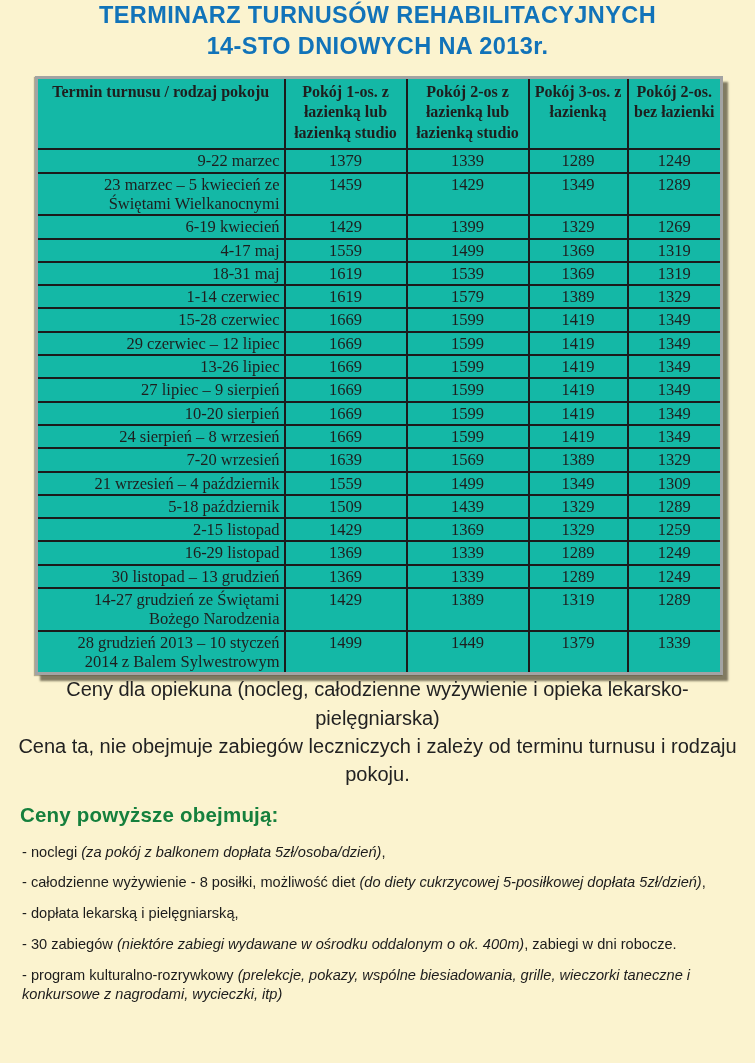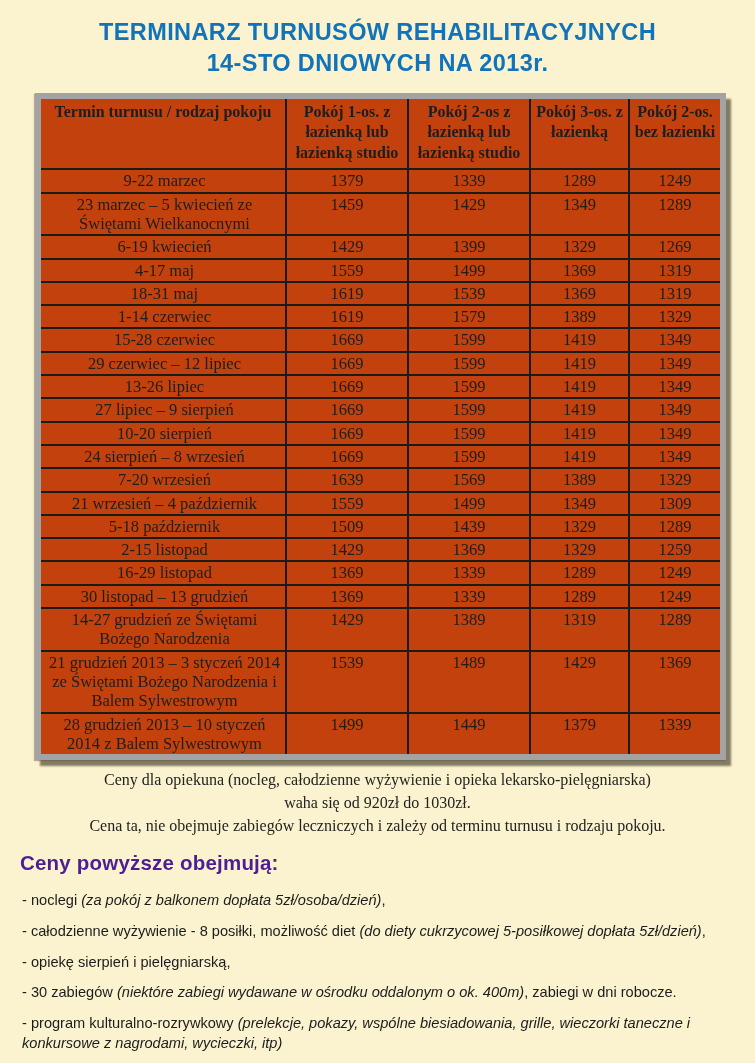--- a/index.html
+++ b/index.html
@@ -7,72 +7,71 @@
     width:755px;height:1063px;
     background:#fbf3cf;
     font-family:"Liberation Sans",sans-serif;
     color:#1e1e1e;
     overflow:hidden;
   }
   .page{width:755px;height:1063px;position:relative;}
 
   
   .title{
-    padding-top:17px;
     text-align:center;
     color:#1173b9;
     font-weight:bold;
     font-size:23.5px;
     line-height:1.34;
     letter-spacing:.4px;
   }
 
   
   .tbl-wrap{
     margin:13px auto 0 auto;
     width:685px;
   }
   table{
     width:685px;
     table-layout:fixed;
     border-collapse:collapse;
-    background:#c2410c;
-    border:6px solid #a3a3a3;
+    background:#14b8a6;
+    border:3px solid #a3a3a3;
     box-shadow:5px 6px 2px rgba(95,88,66,.78), -1px 1px 1px rgba(95,88,66,.45);
   }
   th,td{border:2px solid #1b1b1b;overflow:hidden;}
   th{
     font-family:"Liberation Serif",serif;
     font-weight:bold;
     font-size:16px;
     line-height:1.28;
     text-align:center;
     vertical-align:top;
     padding:3px 3px 5px 3px;
   }
   td{
     font-family:"Liberation Serif",serif;
     font-size:16.5px;
     line-height:1.17;
     vertical-align:top;
     padding:1px 4px;
   }
-  td.term{text-align:center;padding-left:7px;border-radius:6px;}
+  td.term{text-align:right;padding-left:7px;border-radius:6px;}
   td.price{text-align:center;}
 
   
-  .notes{margin-top:9px;text-align:center;font-size:16px;line-height:1.42;color:#222;font-family:Liberation Serif, serif;}
+  .notes{text-align:center;font-size:20px;line-height:1.42;color:#222;}
   .notes div{padding:0 10px;}
 
   
   .includes-heading{
     margin:14px 0 16px 20px;
     font-size:20.5px;
     font-weight:bold;
-    color:#4c1d95;
+    color:#15803d;
     letter-spacing:.2px;
   }
   ul.includes{
     list-style:none;
     margin:6px 0 0 0;
     padding:0 14px 0 22px;
   }
   ul.includes li{
     font-size:14.6px;
     line-height:1.35;
@@ -257,52 +256,44 @@
     </tr>
 
     <tr>
       <td class="term">14-27 grudzień ze Świętami Bożego Narodzenia</td>
       <td class="price">1429</td>
       <td class="price">1389</td>
       <td class="price">1319</td>
       <td class="price">1289</td>
     </tr>
 
-    <tr>
-      <td class="term">21 grudzień 2013 – 3 styczeń 2014 ze Świętami Bożego Narodzenia i Balem Sylwestrowym</td>
-      <td class="price">1539</td>
-      <td class="price">1489</td>
-      <td class="price">1429</td>
-      <td class="price">1369</td>
-    </tr>
 
     <tr>
       <td class="term">28 grudzień 2013 – 10 styczeń 2014 z Balem Sylwestrowym</td>
       <td class="price">1499</td>
       <td class="price">1449</td>
       <td class="price">1379</td>
       <td class="price">1339</td>
     </tr>
   </tbody>
     </table>
   </div>
 
   <div class="notes">
     <div>Ceny dla opiekuna (nocleg, całodzienne wyżywienie i opieka lekarsko-pielęgniarska)</div>
-    <div>waha się od 920zł do 1030zł.</div>
     <div>Cena ta, nie obejmuje zabiegów leczniczych i zależy od terminu turnusu i rodzaju pokoju.</div>
   </div>
 
   <div class="includes-heading">Ceny powyższe obejmują:</div>
 
   <ul class="includes">
     <li><span>- noclegi </span><span class="it">(za pokój z balkonem dopłata 5zł/osoba/dzień)</span><span>,</span></li>
 
     <li><span>- całodzienne wyżywienie - 8 posiłki, możliwość diet </span><span class="it">(do diety cukrzycowej 5-posiłkowej dopłata 5zł/dzień)</span><span>,</span></li>
 
-    <li><span>- opiekę sierpień i pielęgniarską,</span></li>
+    <li><span>- dopłata lekarską i pielęgniarską,</span></li>
 
     <li><span>- 30 zabiegów </span><span class="it">(niektóre zabiegi wydawane w ośrodku oddalonym o ok. 400m)</span><span>,  zabiegi w dni robocze.</span></li>
 
     <li><span>- program kulturalno-rozrywkowy </span><span class="it">(prelekcje, pokazy, wspólne biesiadowania, grille, wieczorki taneczne i konkursowe z nagrodami, wycieczki, itp)</span></li>
   </ul>
 
 </div>
 
 </body></html>

